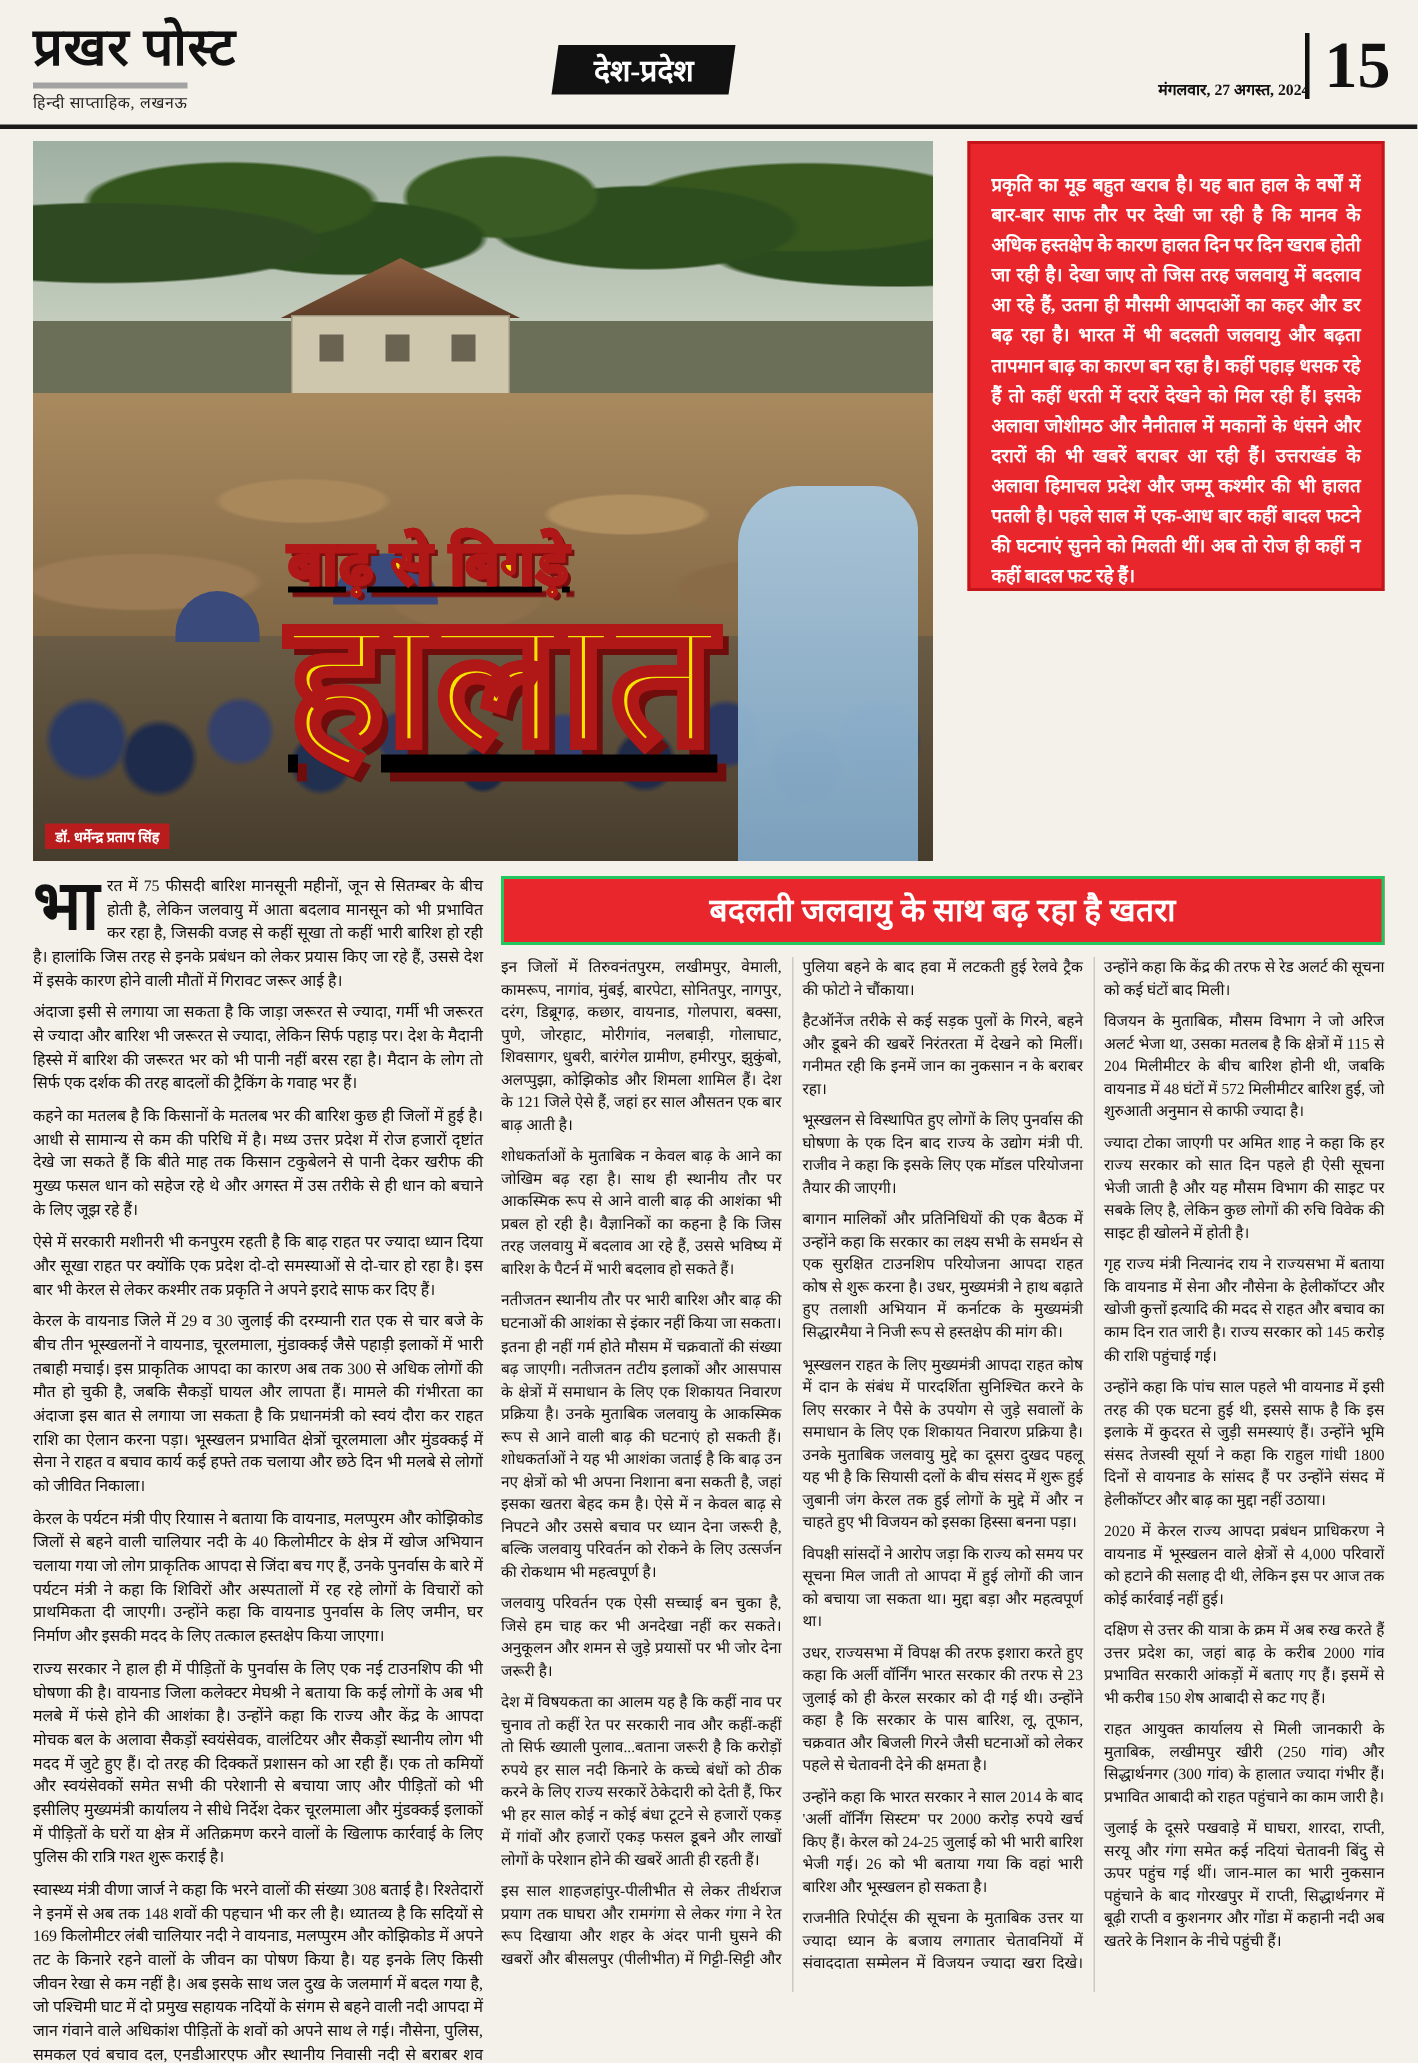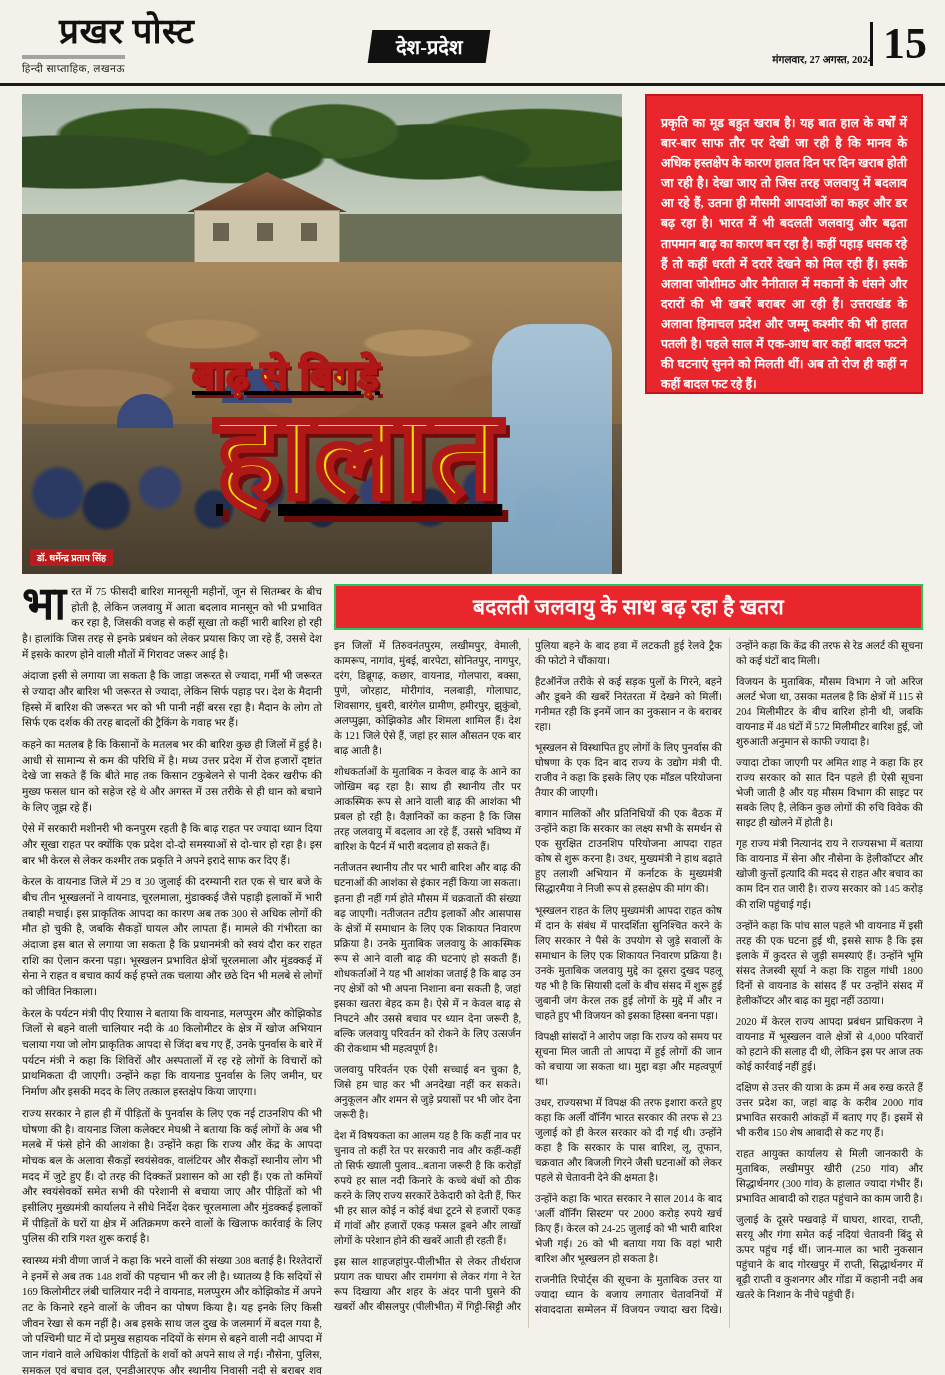--- a/index.html
+++ b/index.html
@@ -30,21 +30,20 @@
     padding: 14px 22px 0 22px;
   }
   .logo-wrap { width: 250px; }
   .logo-title {
     font-family: "Liberation Serif", serif;
     font-weight: bold;
     font-size: 35px;
     letter-spacing: 0.5px;
     color: #111;
     line-height: 1;
-    margin-left: 37px;
   }
   .logo-sub {
     font-size: 10.5px;
     color: #222;
     margin-top: 6px;
     border-top: 4px solid #a3a3a3;
     padding-top: 2px;
     display: inline-block;
     letter-spacing: .5px;
   }
@@ -195,21 +194,20 @@
   .headline-big {
     font-family: "Liberation Serif", serif;
     font-weight: bold;
     font-size: 122px;
     color: #f5e400;
     -webkit-text-stroke: 4px #b01717;
     text-shadow: 6px 6px 0 #6f0d0d;
     line-height: .95;
     margin-top: 2px;
     letter-spacing: 2px;
-    margin-left: 24px;
   }
 
   .redbox {
     position: absolute;
     right: 0; top: 0;
     width: 278px;
     height: 300px;
     background: #e8262c;
     color: #fff;
     padding: 17px 14px;

